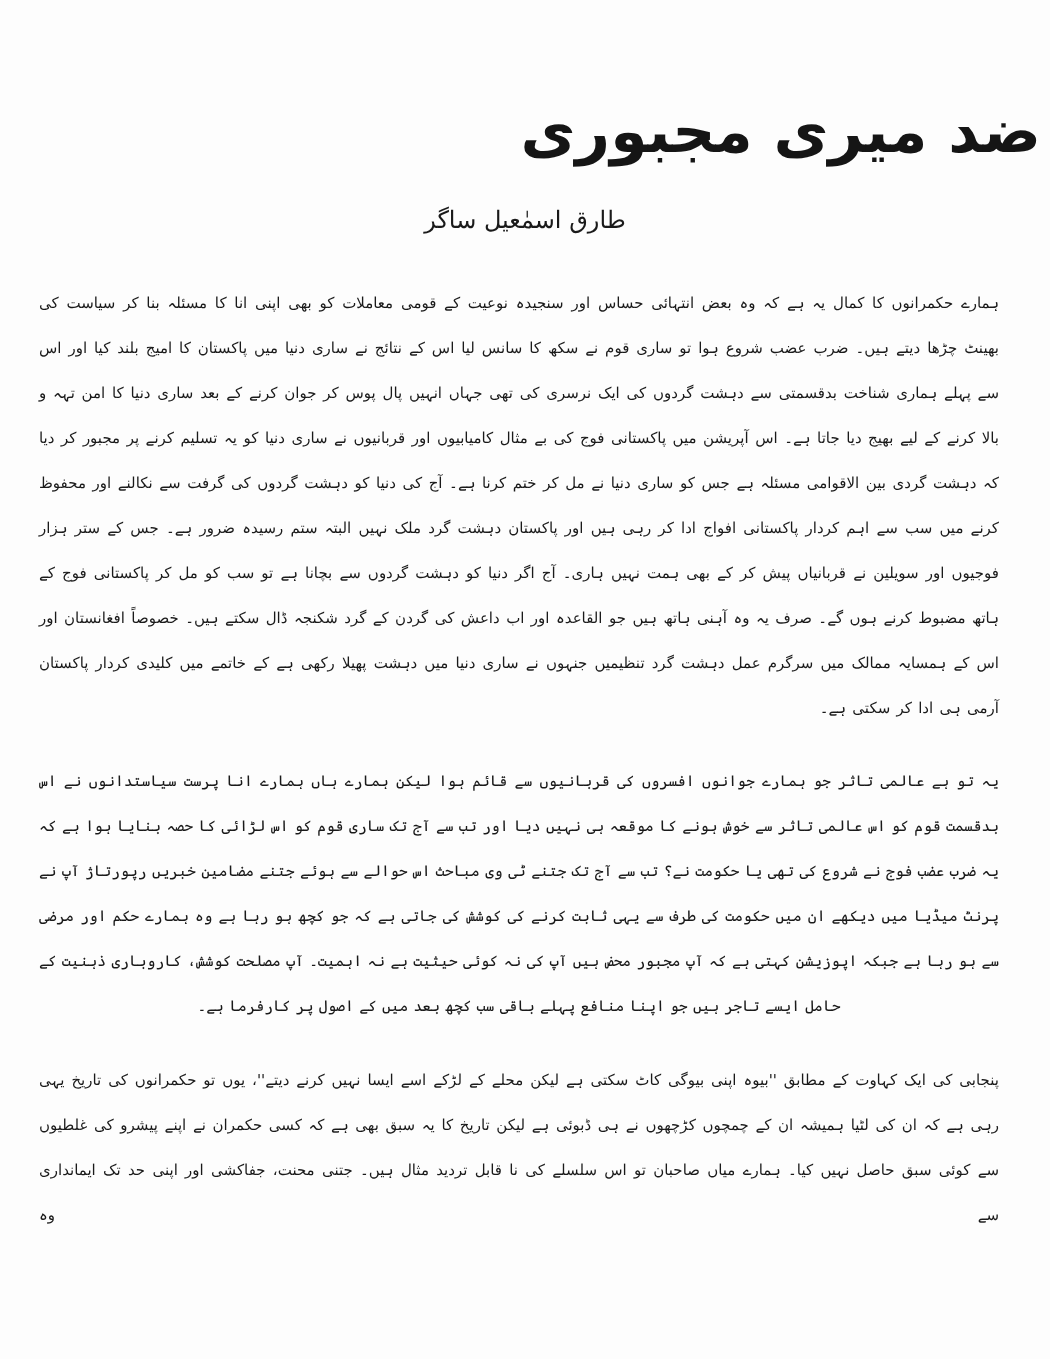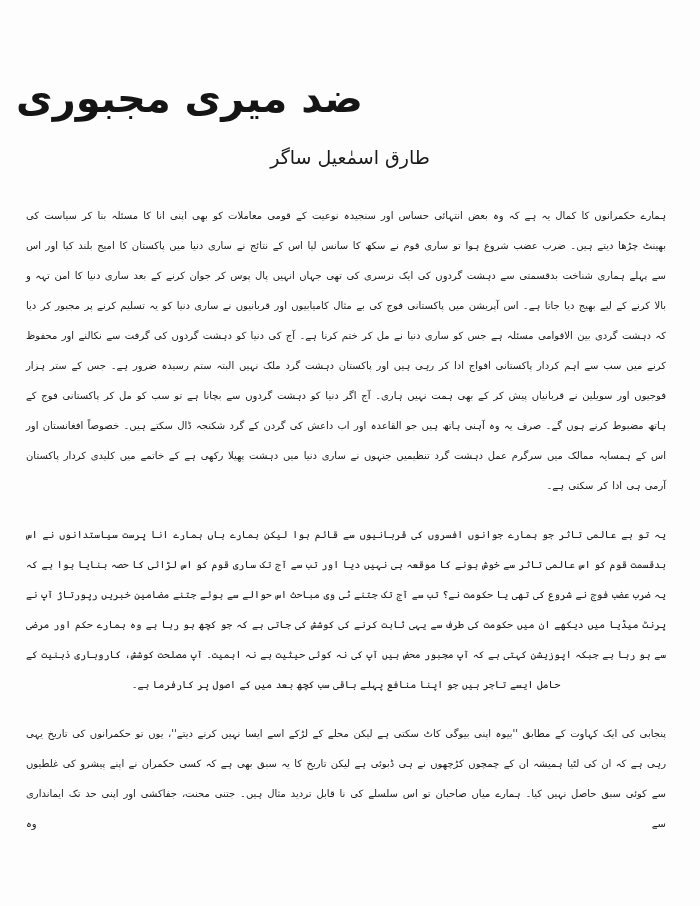--- a/index.html
+++ b/index.html
@@ -7,34 +7,34 @@
     position: relative;
     width: 700px;
     height: 906px;
     background: #fdfdfd;
     overflow: hidden;
     font-family: "DejaVu Sans", sans-serif;
     color: #1a1a1a;
     box-sizing: border-box;
   }
   .title {
-    margin: 16px;
+    margin: 6px;
     padding-top: 52px;
-    text-align: left;
+    text-align: right;
     direction: rtl;
     font-size: 40px;
     line-height: 1.5;
     font-weight: 700;
     color: #151515;
   }
   .author {
-    margin-top: 6px;
+    margin-top: 18px;
     text-align: center;
     direction: rtl;
-    font-size: 19px;
+    font-size: 16px;
     line-height: 1.4;
     color: #1a1a1a;
   }
   .content {
     margin: 30px 34px 0 26px;
     direction: rtl;
   }
   .para {
     margin: 0 0 19px 0;
     font-size: 10px;

